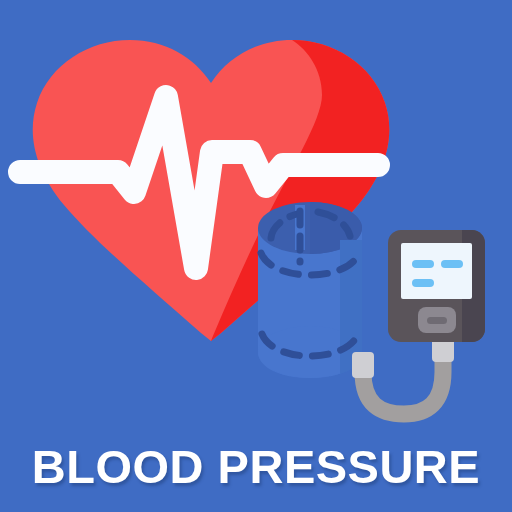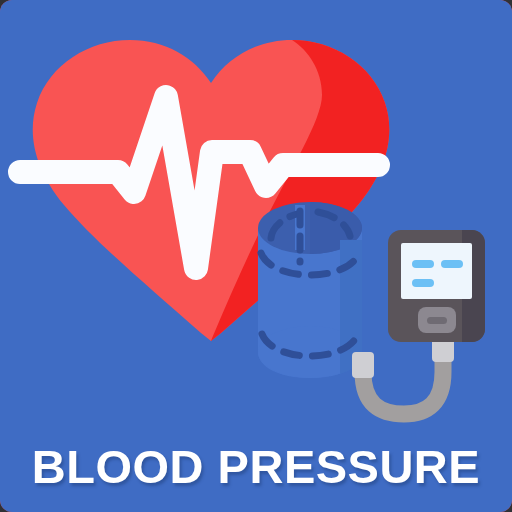--- a/index.html
+++ b/index.html
@@ -39,21 +39,21 @@
     letter-spacing: 0.5px;
     color: #ffffff;
     text-shadow: 2px 3px 3px rgba(20, 45, 95, 0.35);
     user-select: none;
     white-space: nowrap;
   }
 </style>
 </head>
 <body>
 
-<div id="poster" style="background: #ef4444; border-radius: 12px;">
+<div id="poster" style="background: #ef4444;">
 
   <svg id="poster-svg" viewBox="0 0 512 512" xmlns="http://www.w3.org/2000/svg">
 
     <rect x="0" y="0" width="512" height="512" fill="#3f6cc4"></rect>
 
     <g>
 
       <path fill="#f95453" d="M 201 333
                C 148 286, 95 242, 64 205
                C 34 169, 27 133, 37 103

